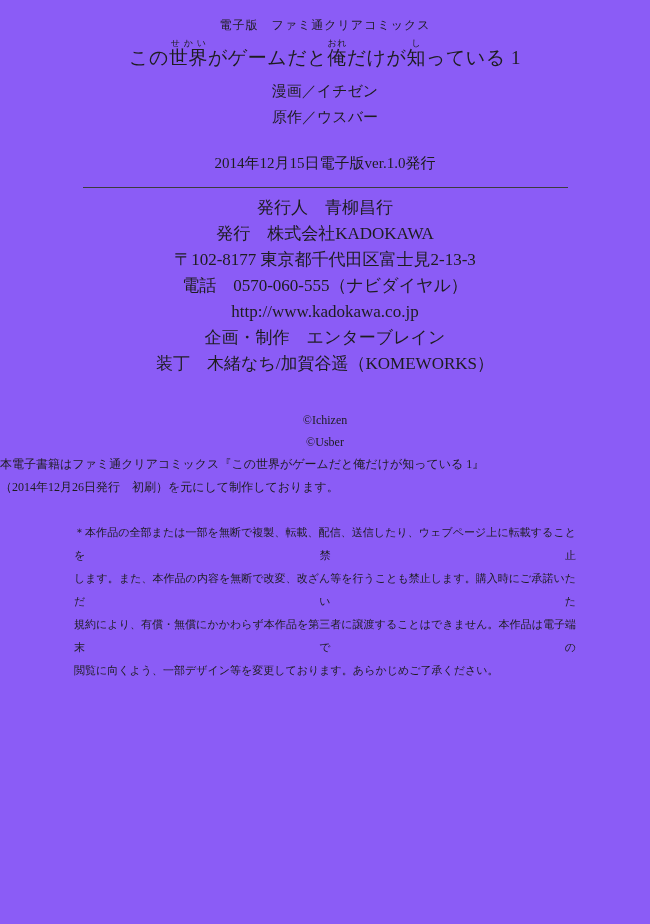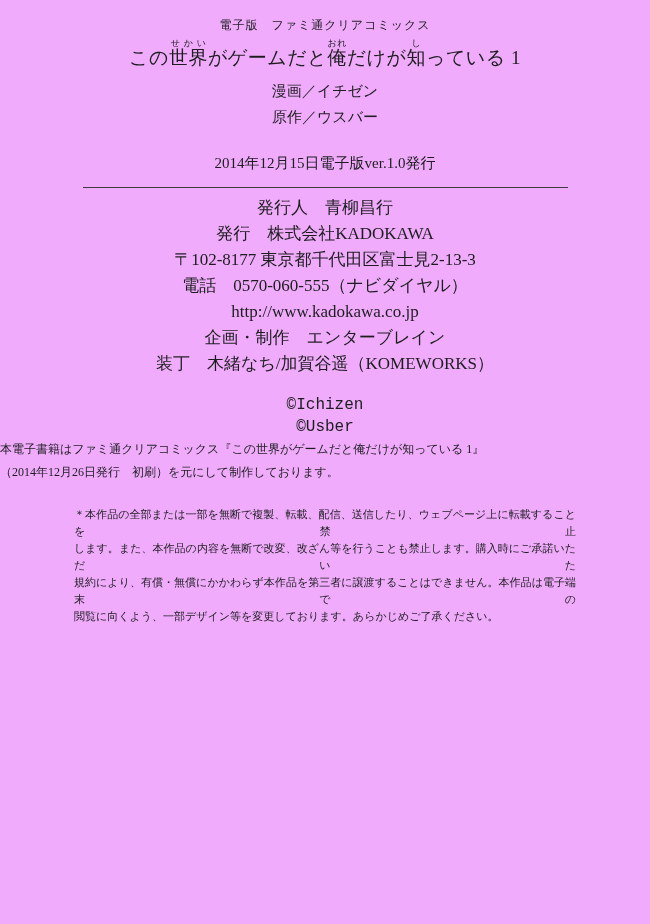--- a/index.html
+++ b/index.html
@@ -5,21 +5,21 @@
   html, body {
     margin: 0;
     padding: 0;
     background: #ffffff;
   }
   .page {
     position: relative;
     width: 650px;
     height: 924px;
     margin: 0 auto;
-    background: #f0abfc;
+    background: #8b5cf6;
     color: #1d1d1f;
     font-family: "Liberation Serif", "DejaVu Serif", serif;
     overflow: hidden;
   }
   .series-label {
     padding-top: 17px;
     text-align: center;
     font-size: 12px;
     line-height: 16px;
     letter-spacing: 1px;
@@ -54,36 +54,35 @@
     border: none;
     border-top: 1.5px solid #3c3c3c;
   }
   .colophon {
     margin-top: 7px;
     text-align: center;
     font-size: 17px;
     line-height: 26px;
   }
   .copyrights {
-    margin-top: 17px;
+    margin-top: 32px;
     text-align: center;
-    font-size: 16px;
+    font-size: 12px;
     line-height: 22px;
-    font-family: Liberation Mono, monospace;
   }
   .source-note {
     text-align: left;
     font-size: 12px;
     line-height: 23px;
   }
   .disclaimer {
     width: 502px;
     margin: 22px auto 0 auto;
     font-size: 11px;
-    line-height: 17px;
+    line-height: 23px;
     text-align: left;
   }
   .disclaimer .just {
     text-align: justify;
     text-align-last: justify;
   }
 </style>
 </head>
 <body>
 

